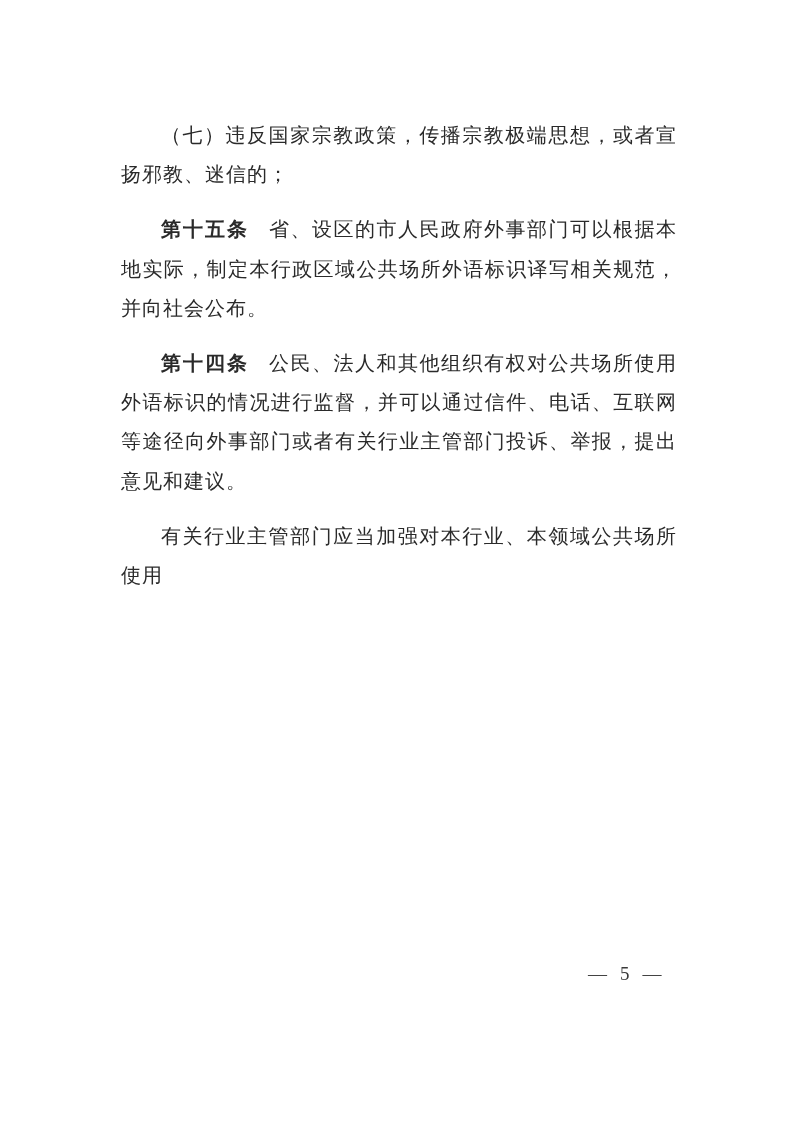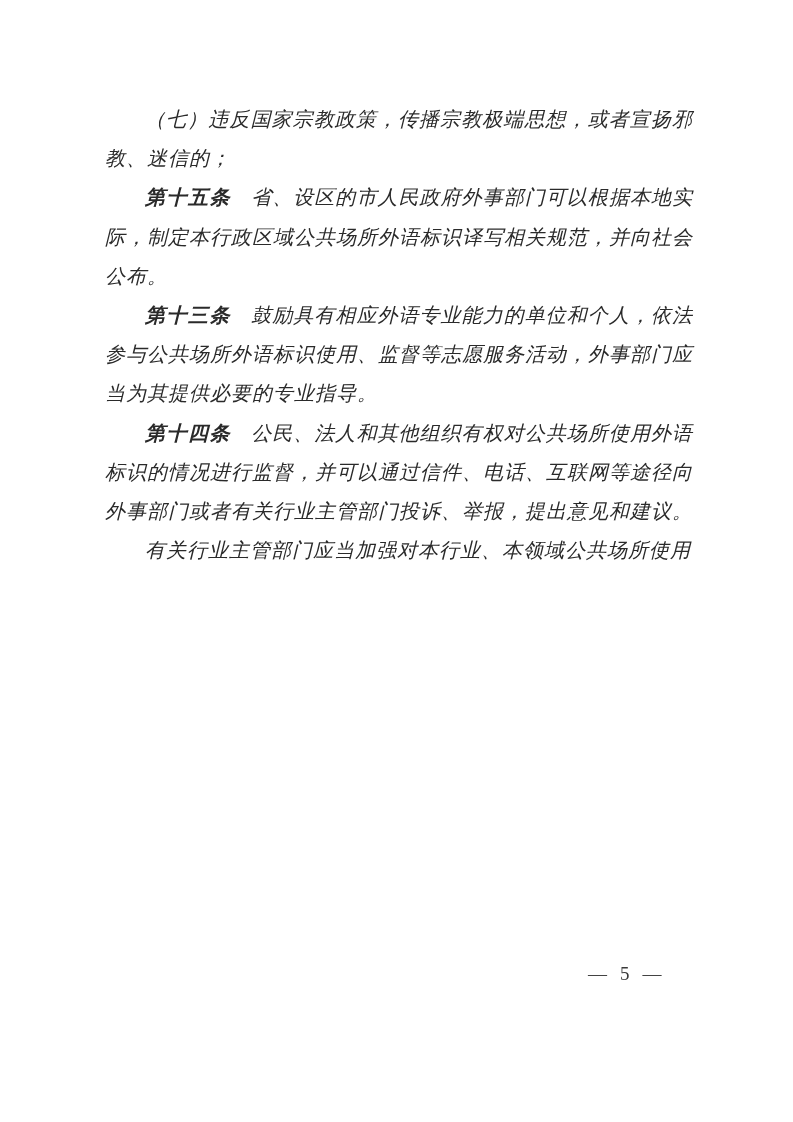--- a/index.html
+++ b/index.html
@@ -17,29 +17,28 @@
     font-family: "Liberation Serif", "DejaVu Serif", serif;
     color: #2a2a2a;
   }
   .content {
     position: absolute;
     left: 105px;
     top: 100px;
     width: 588px;
   }
   .content p {
-    margin: 0;
+    margin: 16px;
     padding: 0;
     font-size: 20px;
     line-height: 39.2px;
     letter-spacing: 1px;
     text-align: justify;
     text-indent: 2em;
     word-break: break-all;
-    font-style: italic;
   }
   .content p b.article {
     font-weight: bold;
     margin-right: 1em;
     letter-spacing: 1.5px;
   }
   .footer {
     position: absolute;
     left: 588px;
     top: 963px;
@@ -51,21 +50,20 @@
   .footer span { display: inline-block; }
   .footer span + span { margin-left: 13px; }
 </style>
 </head>
 <body>
 
 <div class="page">
   <div class="content">
     <p><span>（七）违反国家宗教政策，传播宗教极端思想，或者宣扬邪教、迷信的；</span></p>
     <p><b class="article">第十五条</b><span>省、设区的市人民政府外事部门可以根据本地实际，制定本行政区域公共场所外语标识译写相关规范，并向社会公布。</span></p>
-    <p><b class="article">第十三条</b><span>鼓励具有相应外语专业能力的单位和个人，依法参与公共场所外语标识使用、监督等志愿服务活动，外事部门应当为其提供必要的专业指导。</span></p>
     <p><b class="article">第十四条</b><span>公民、法人和其他组织有权对公共场所使用外语标识的情况进行监督，并可以通过信件、电话、互联网等途径向外事部门或者有关行业主管部门投诉、举报，提出意见和建议。</span></p>
     <p><span>有关行业主管部门应当加强对本行业、本领域公共场所使用</span></p>
   </div>
 
   <div class="footer">
     <span>—</span><span>5</span><span>—</span>
   </div>
 </div>
 
 </body></html>

